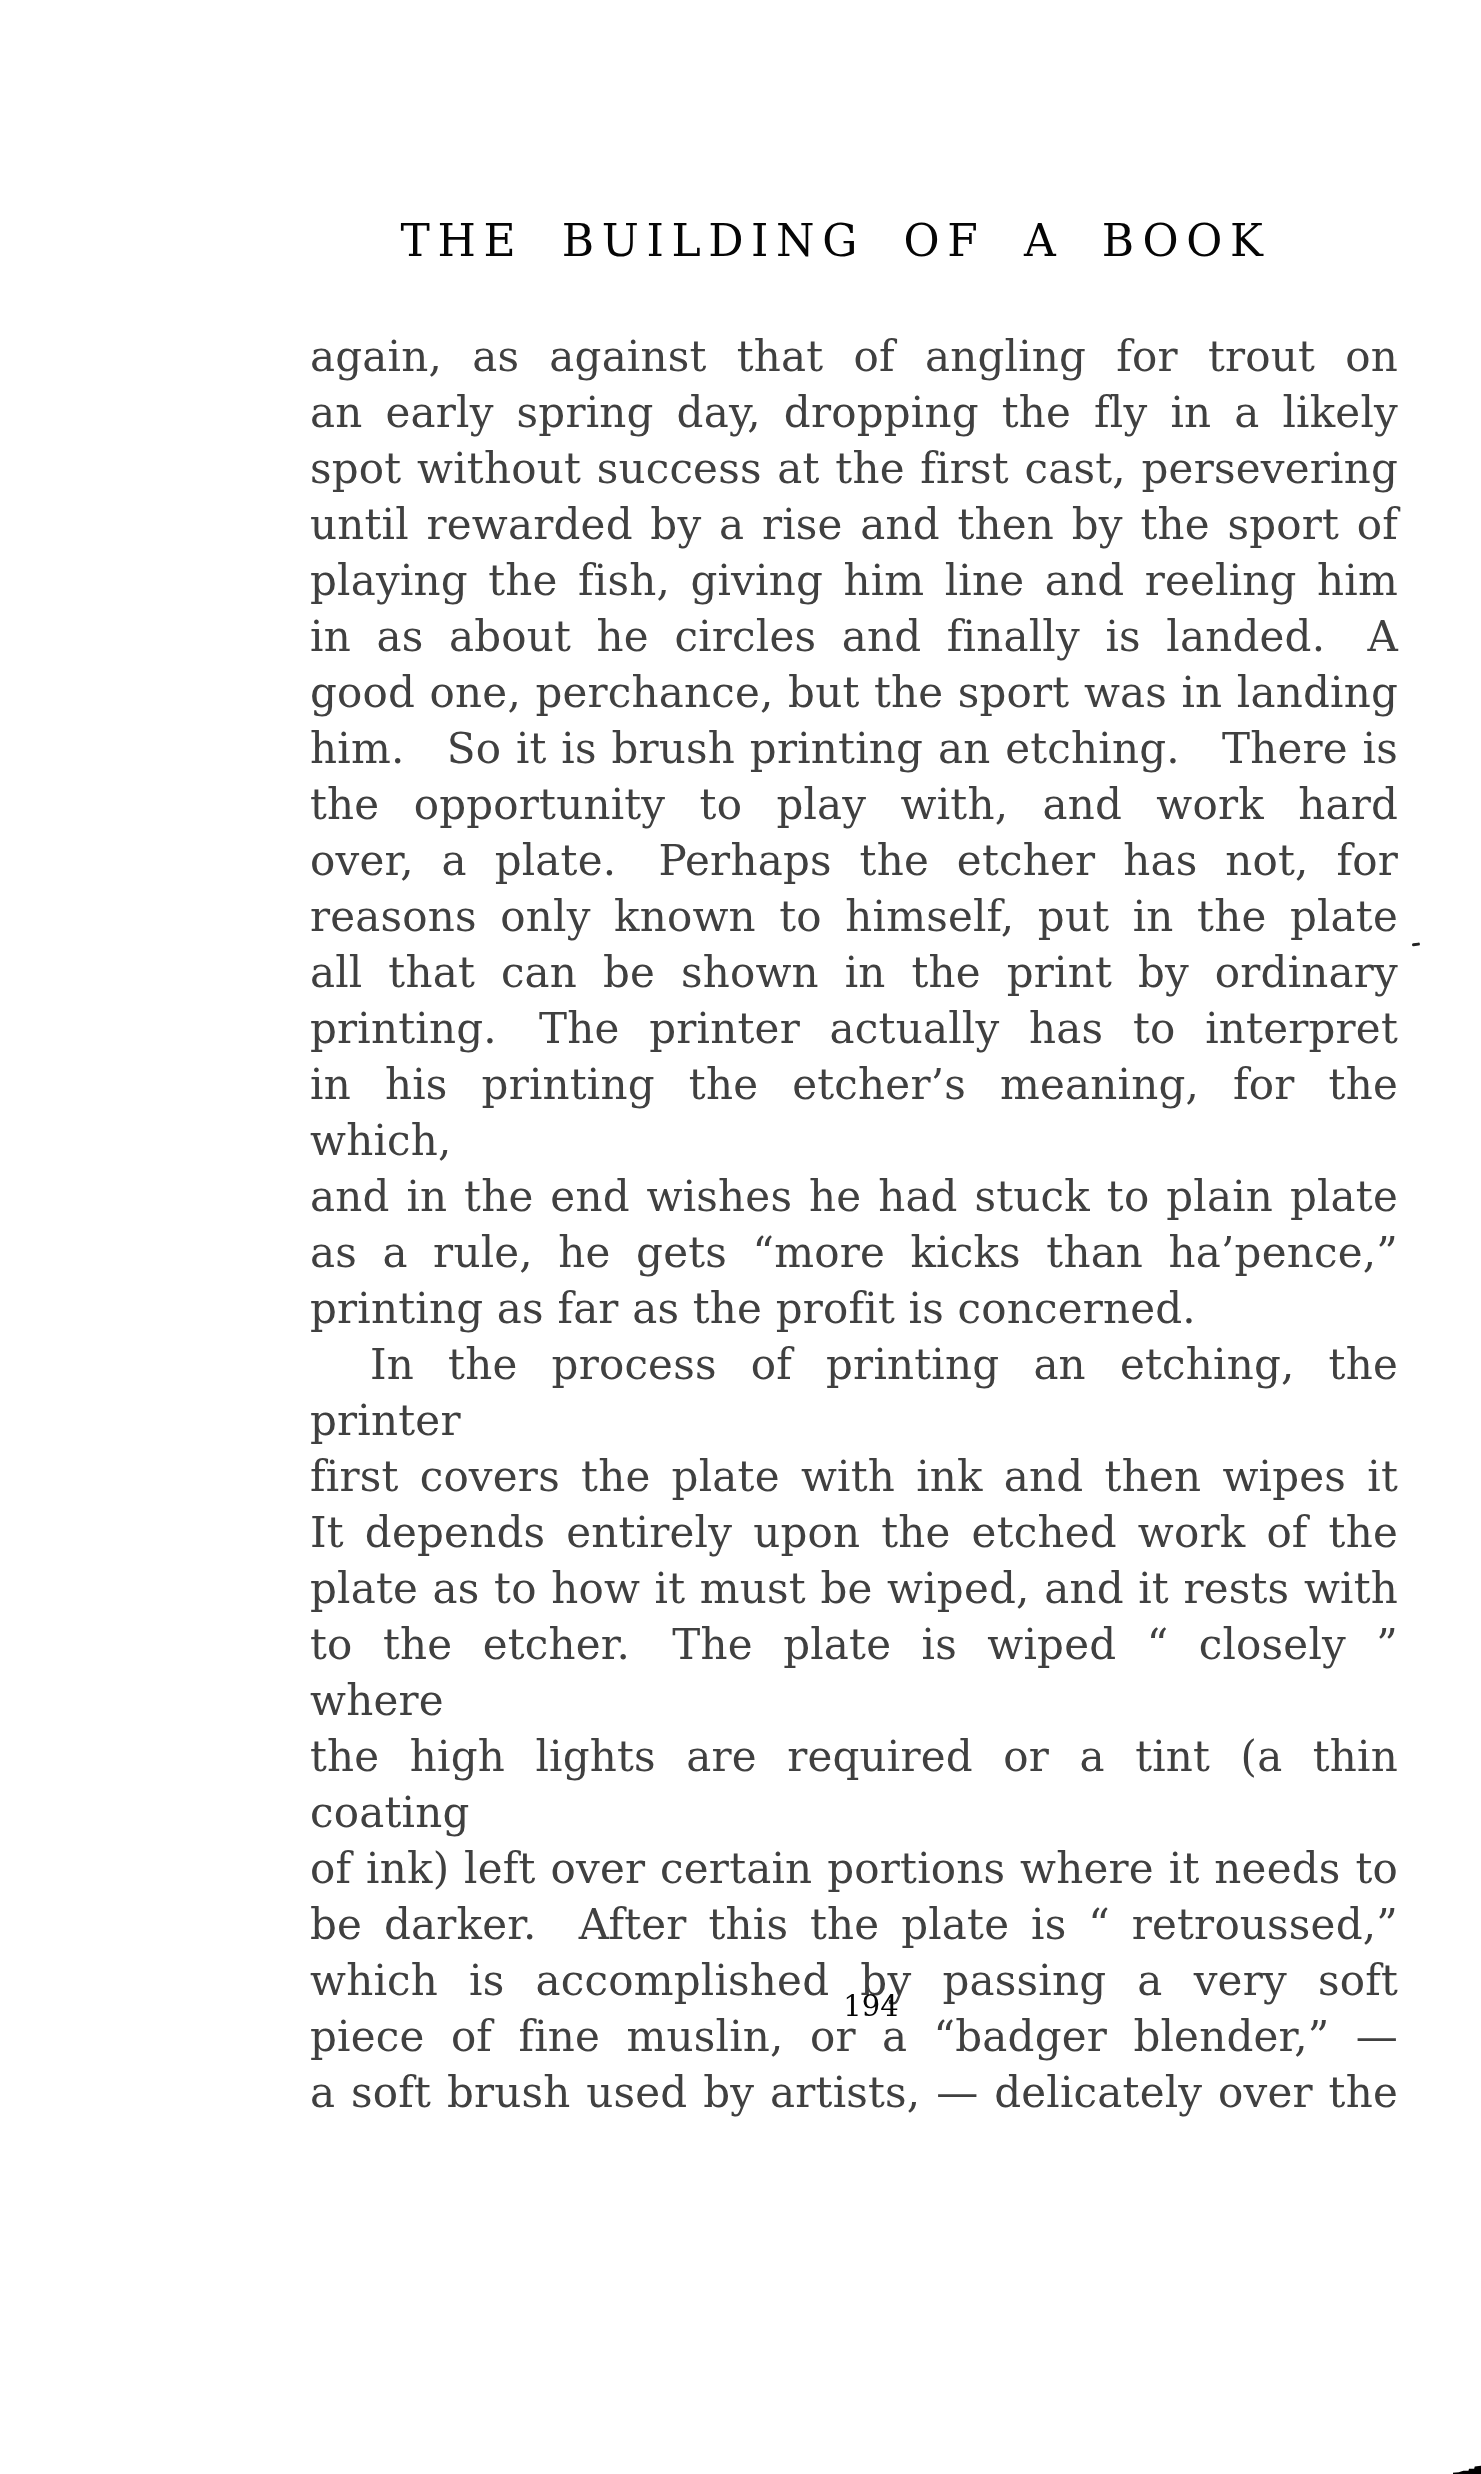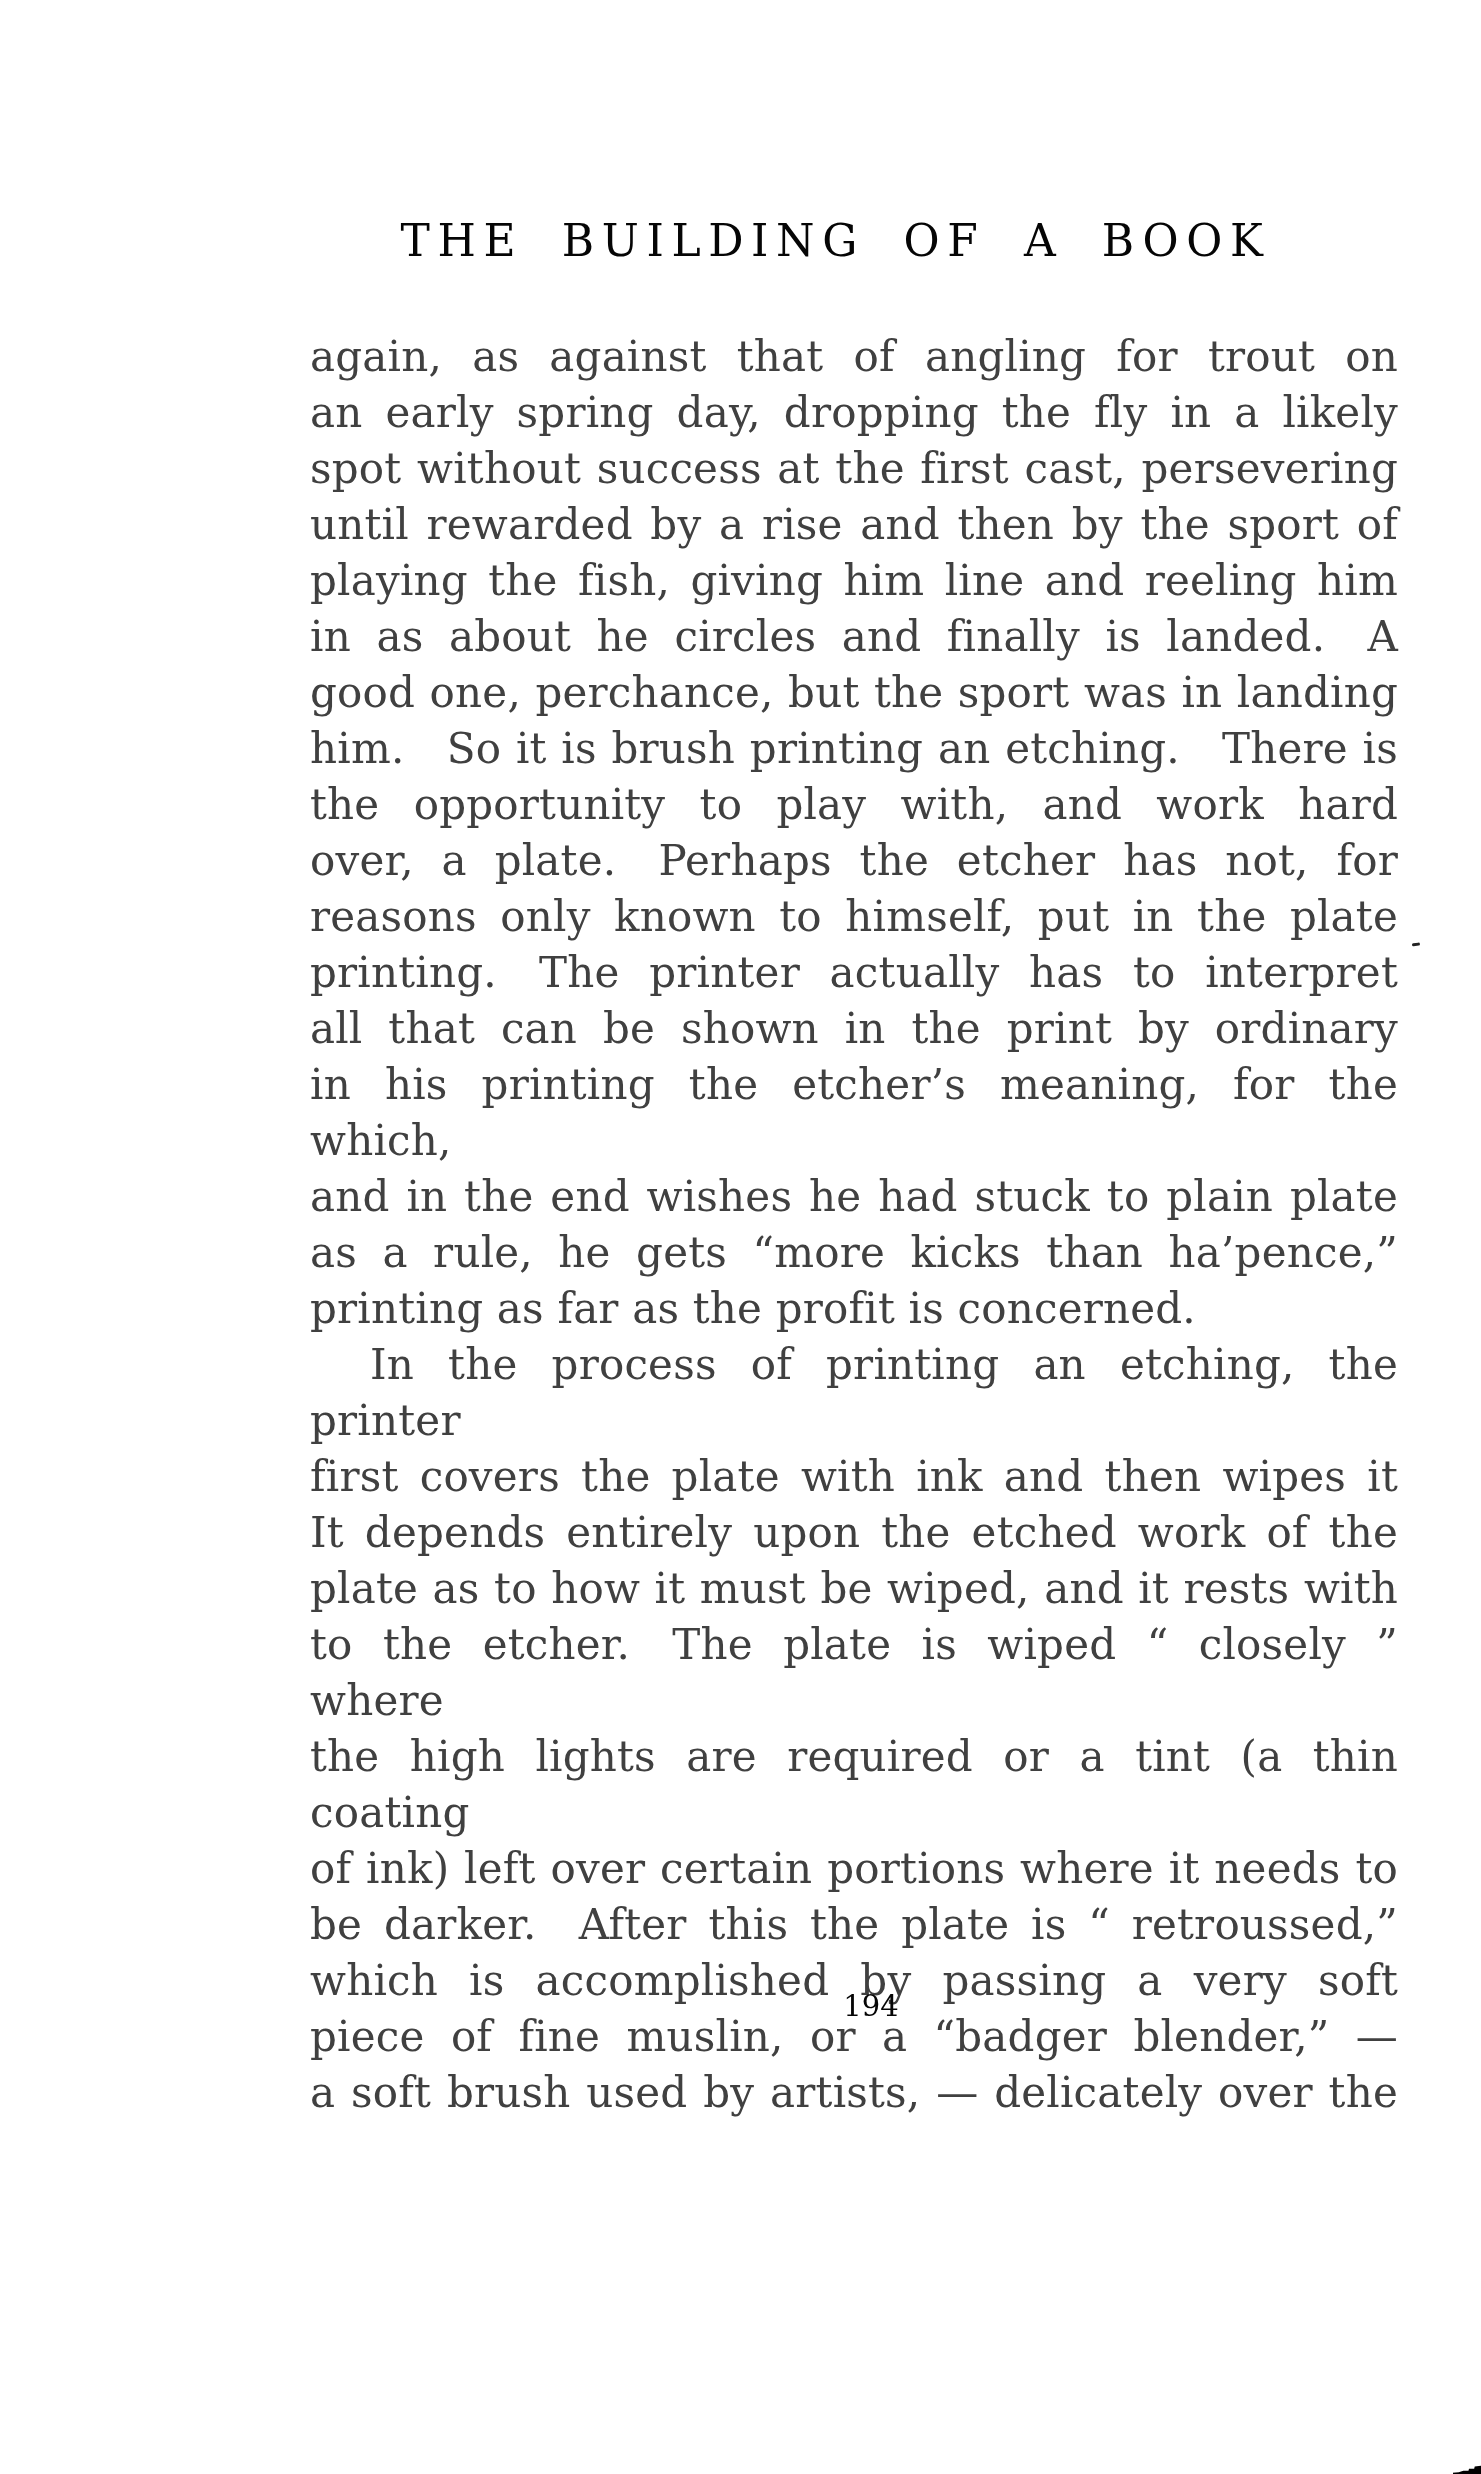--- a/index.html
+++ b/index.html
@@ -95,22 +95,22 @@
       <div class="line">an early spring day, dropping the fly in a likely</div>
       <div class="line">spot without success at the first cast, persevering</div>
       <div class="line">until rewarded by a rise and then by the sport of</div>
       <div class="line">playing the fish, giving him line and reeling him</div>
       <div class="line">in as about he circles and finally is landed. A</div>
       <div class="line">good one, perchance, but the sport was in landing</div>
       <div class="line">him. So it is brush printing an etching. There is</div>
       <div class="line">the opportunity to play with, and work hard</div>
       <div class="line">over, a plate. Perhaps the etcher has not, for</div>
       <div class="line">reasons only known to himself, put in the plate</div>
+      <div class="line">all that can be shown in the print by ordinary</div>
       <div class="line">printing. The printer actually has to interpret</div>
-      <div class="line">all that can be shown in the print by ordinary</div>
       <div class="line">in his printing the etcher’s meaning, for the which,</div>
       <div class="line">and in the end wishes he had stuck to plain plate</div>
       <div class="line">as a rule, he gets “more kicks than ha’pence,”</div>
       <div class="line no-justify">printing as far as the profit is concerned.</div>
       <div class="line indent">In the process of printing an etching, the printer</div>
       <div class="line">first covers the plate with ink and then wipes it</div>
       <div class="line">It depends entirely upon the etched work of the</div>
       <div class="line">plate as to how it must be wiped, and it rests with</div>
       <div class="line">to the etcher. The plate is wiped “ closely ” where</div>
       <div class="line">the high lights are required or a tint (a thin coating</div>

